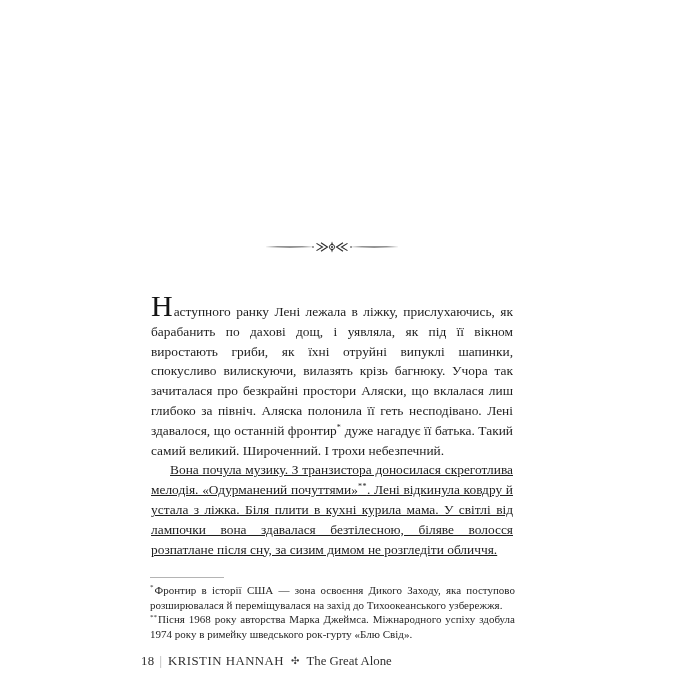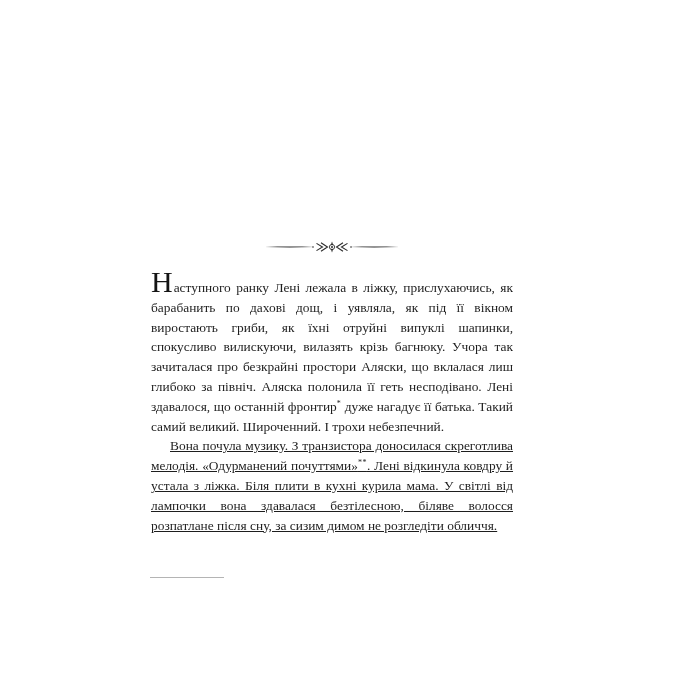--- a/index.html
+++ b/index.html
@@ -15,21 +15,21 @@
   .chapter-title{
     display:inline-block; font-family:"Liberation Sans", sans-serif; font-weight:700;
     font-size:34px; line-height:34px; letter-spacing:1px; color:var(--title-ink);
     transform:scale(0.62,1.02); transform-origin:center;
   }
   
   .divider{position:absolute; left:151px; top:240px; width:362px; display:flex; justify-content:center;}
   .divider svg{display:block;}
   
   .body-text{
-    position:absolute; left:151px; top:278px; width:362px;
+    position:absolute; left:151px; top:302px; width:362px;
     font-size:13.4px; line-height:19.8px; text-align:justify; color:var(--ink);
   }
   .body-text p{margin:0; padding:0;}
   .body-text p.indent{text-indent:19px;text-decoration:underline;}
   .initial{font-size:30px; line-height:0; padding-right:1px; color:var(--title-ink);}
   sup.fnref{font-size:8px; line-height:0; vertical-align:super; letter-spacing:0.5px;}
   
   .fn-rule{position:absolute; left:150px; top:577px; width:74px; height:1px; background:var(--rule);}
   .footnotes{
     position:absolute; left:150px; top:583px; width:365px;
@@ -73,16 +73,25 @@
   </div>
 
   <div class="body-text">
       <p><span class="initial">Н</span>аступного ранку Лені лежала в ліжку, прислухаючись, як барабанить по дахові дощ, і уявляла, як під її вікном виростають гриби, як їхні отруйні випуклі шапинки, спокусливо вилискуючи, вилазять крізь багнюку. Учора так зачиталася про безкрайні простори Аляски, що вклалася лиш глибоко за північ. Аляска полонила її геть несподівано. Лені здавалося, що останній фронтир<sup class="fnref">*</sup> дуже нагадує її батька. Такий самий великий. Широченний. І трохи небезпечний.</p>
       <p class="indent">Вона почула музику. З транзистора доносилася скреготлива мелодія. «Одурманений почуттями»<sup class="fnref">**</sup>. Лені відкинула ковдру й устала з ліжка. Біля плити в кухні курила мама. У світлі від лампочки вона здавалася безтілесною, біляве волосся розпатлане після сну, за сизим димом не розгледіти обличчя.</p>
     </div>
 
   <div class="fn-rule"></div>
 
   <div class="footnotes">
+      <p><sup class="fn-marker">*</sup>Фронтир в історії США — зона освоєння Дикого Заходу, яка поступово розширювалася й переміщувалася на захід до Тихоокеанського узбережжя.</p>
+      <p><sup class="fn-marker">**</sup>Пісня 1968 року авторства Марка Джеймса. Міжнародного успіху здобула 1974 року в римейку шведського рок-гурту «Блю Свід».</p>
     </div>
 
+  <div class="footer">
+    <span class="page-number">18</span>
+    <span class="pipe">|</span>
+    <span class="author">KRISTIN HANNAH</span>
+    <span class="orn">✣</span>
+    <span class="book-title">The Great Alone</span>
+  </div>
 
 </div>
 
 </body></html>

